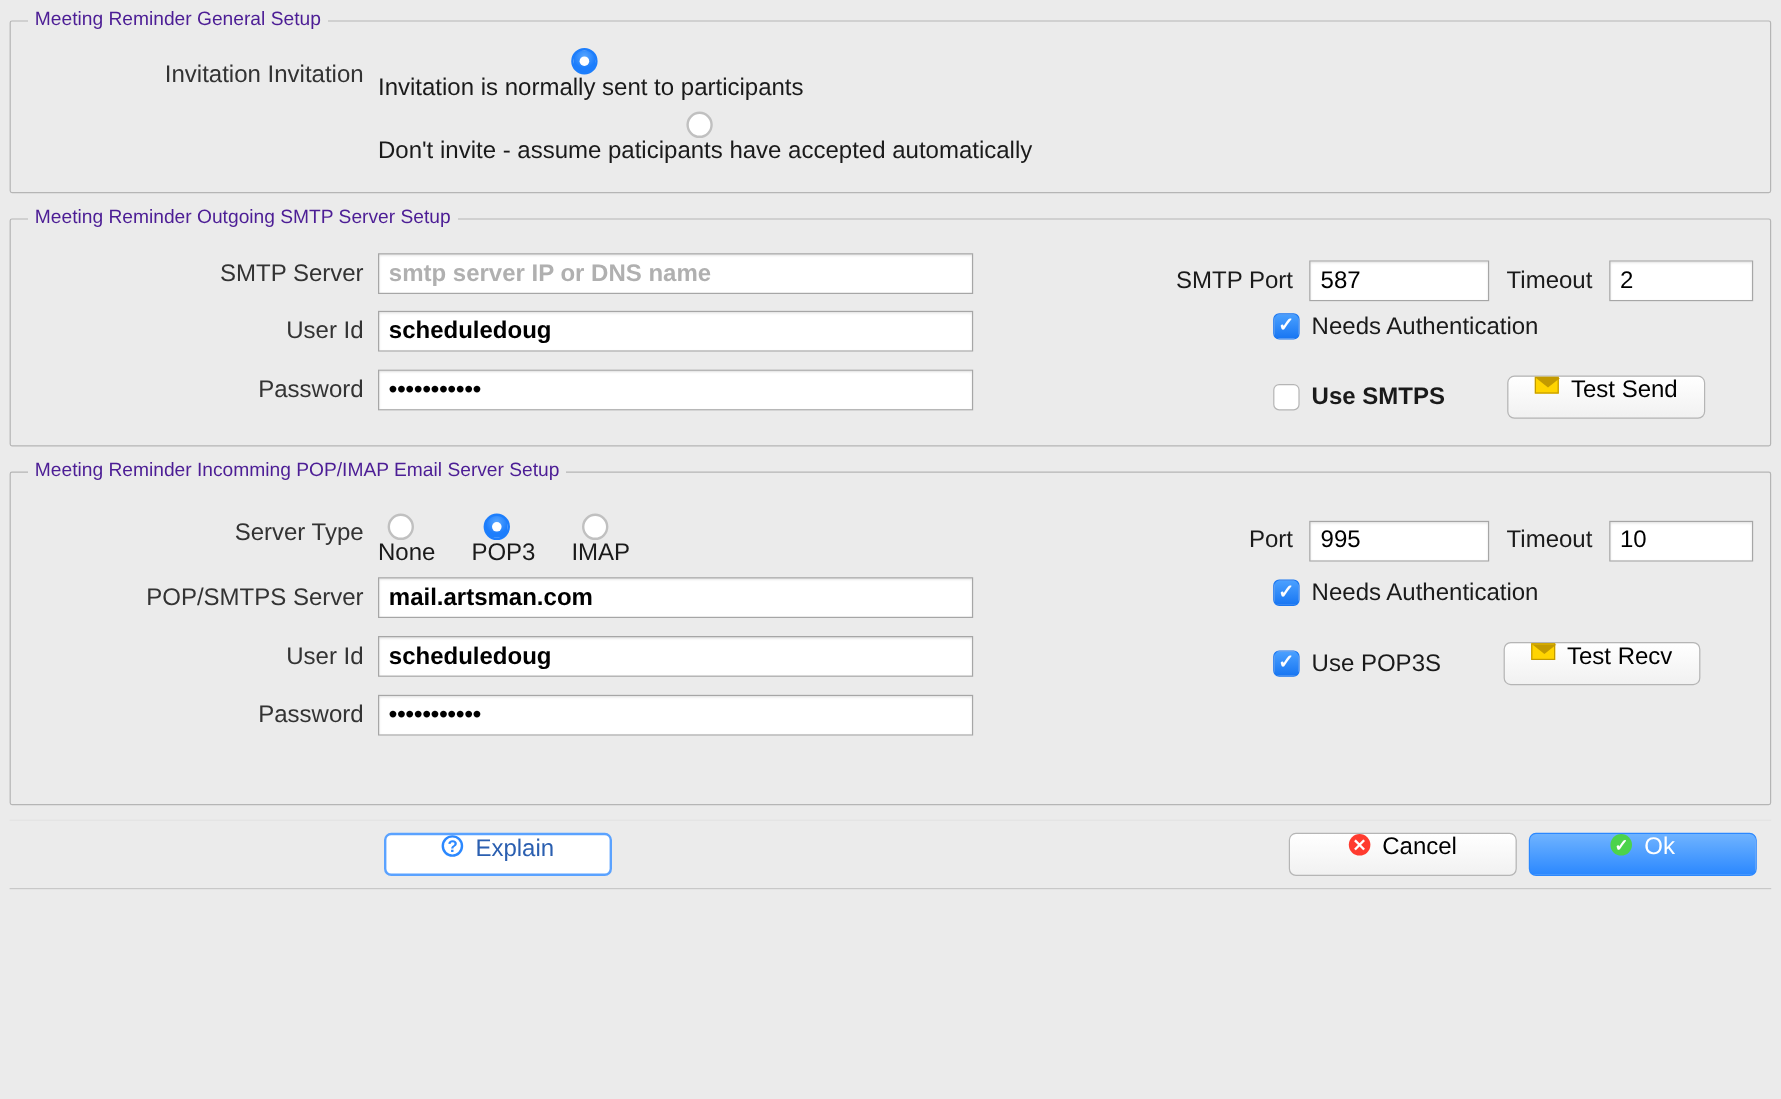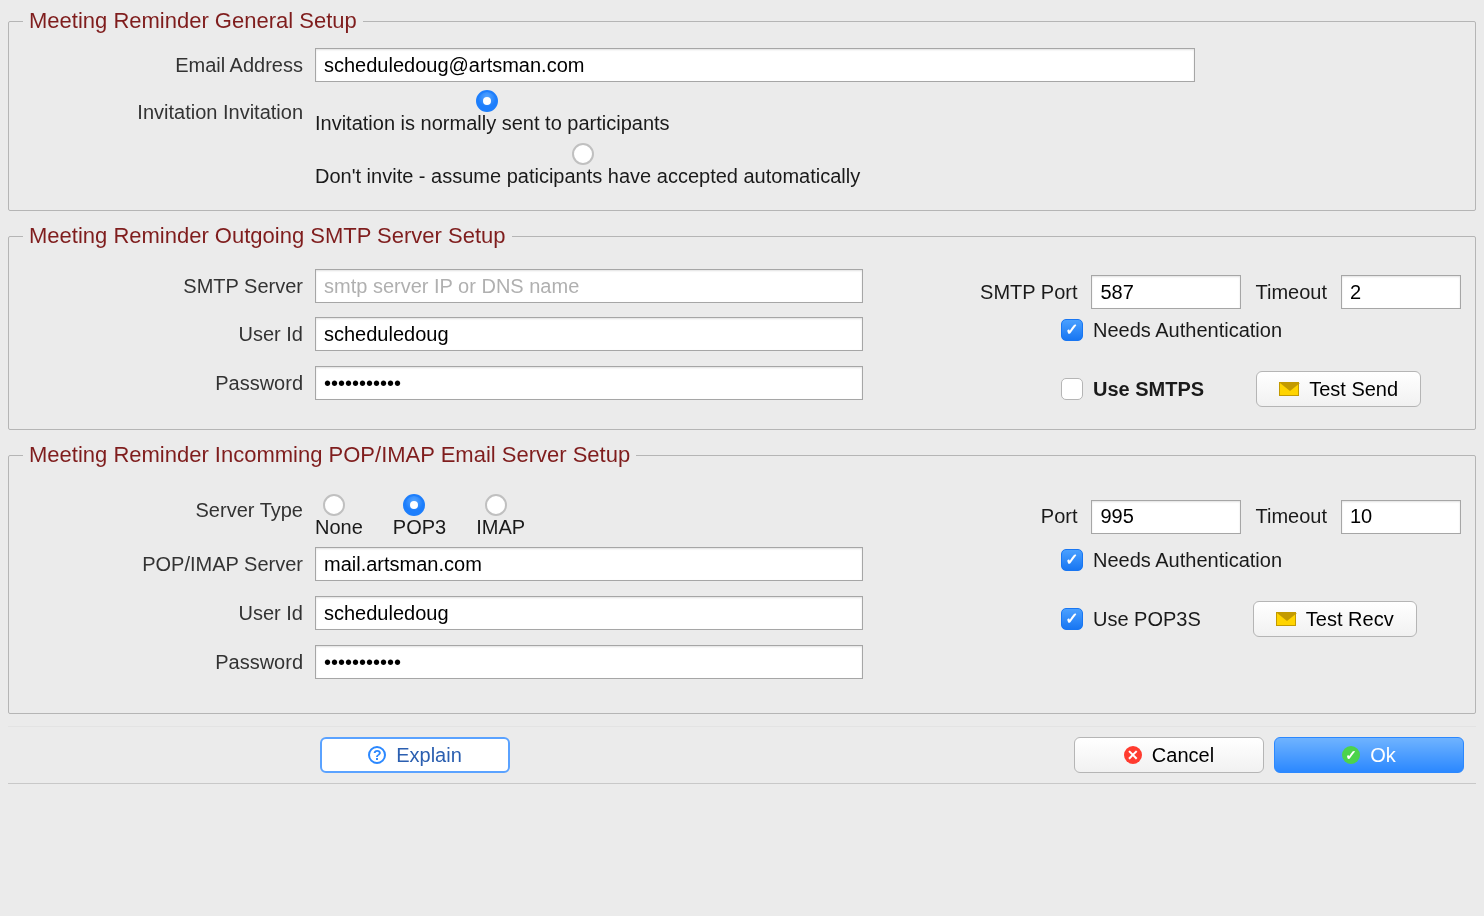--- a/index.html
+++ b/index.html
@@ -14,23 +14,23 @@
     height: 916px;
   }
   fieldset {
     border: 1px solid #b5b5b5;
     border-radius: 2px;
     margin: 0 0 12px 0;
     padding: 14px 14px 14px 14px;
     position: relative;
   }
   legend {
-    font-size: 22px;
+    font-size: 16px;
     padding: 0 6px;
-    color: #7f1d1d;
+    color: #4c1d95;
   }
   .row { display: flex; align-items: center; margin-bottom: 8px; }
   .label-col {
     width: 292px;
     text-align: right;
     padding-right: 12px;
     color: #333;
   }
   .label-col-smtp {
     width: 292px;
@@ -41,21 +41,21 @@
   input[type="text"], input[type="password"] {
     font-size: 20px;
     padding: 4px 8px;
     border: 1px solid #a6a6a6;
     background: #fff;
     box-shadow: inset 0 1px 2px rgba(0,0,0,.12);
     height: 34px;
   }
   input::placeholder { color: #b0b0b0; }
   .wide-input  { width: 880px; }
-  .med-input   { width: 548px; }
+  .med-input   { width: 496px; font-weight: bold; }
   .port-input  { width: 150px; }
   .to-input    { width: 120px; }
 
   
   .radio-wrap { display: inline-flex; align-items: center; margin-right: 28px; cursor: pointer; flex-direction: column; }
   .radio-dot {
     width: 22px; height: 22px; border-radius: 50%;
     border: 2px solid #c0c0c0; background: #fff;
     display: inline-flex; align-items: center; justify-content: center;
     margin-right: 10px;
@@ -79,21 +79,21 @@
   .chk.checked {
     background: linear-gradient(to bottom, #4aa0ff, #1876f2);
     border-color:#1876f2;
   }
   .chk.checked::after {
     content:"✓"; color:#fff; font-size:16px; font-weight:bold; line-height:1;
   }
 
   
   .btn {
-    display:inline-flex; align-items:center; justify-content:center;
+    display:inline-flex; align-items:flex-start; justify-content:center;
     height:36px; padding:0 22px;
     border:1px solid #b5b5b5; border-radius:6px;
     background: linear-gradient(to bottom, #ffffff, #f1f1f1);
     font-size:20px; cursor:pointer;
     gap:10px;
   }
   .btn-blue {
     background: linear-gradient(to bottom, #6fb3ff, #2b88ff);
     border-color:#2b88ff; color:#fff;
   }
@@ -142,24 +142,20 @@
   }
   .footer .btn { min-width:190px; }
   hr.sep { border:none; border-top:1px solid #c8c8c8; margin:6px 0 0; }
 </style>
 </head>
 <body>
 
 <fieldset>
   <legend>Meeting Reminder General Setup</legend>
 
-  <div class="row">
-    <div class="label-col">Email Address</div>
-    <input type="text" class="wide-input" value="scheduledoug@artsman.com" style="">
-  </div>
 
   <div class="row">
     <div class="label-col">Invitation Invitation</div>
     <label class="radio-wrap">
       <span class="radio-dot checked"></span>
       <span>Invitation is normally sent to participants</span>
     </label>
   </div>
   <div class="row">
     <div class="label-col"></div>
@@ -208,21 +204,21 @@
       </label>
       <div style="width:24px;"></div>
       <button class="btn">
         <span class="icon-env"></span>
         <span>Test Send</span>
       </button>
     </div>
   </div>
 </fieldset>
 
-<fieldset style="padding-bottom:26px;">
+<fieldset style="padding-bottom:49px;">
   <legend>Meeting Reminder Incomming POP/IMAP Email Server Setup</legend>
 
   <div class="row">
     <div class="label-col-smtp">Server Type</div>
     <div class="right-side flex-gap">
       <label class="radio-wrap">
         <span class="radio-dot"></span>
         <span>None</span>
       </label>
       <label class="radio-wrap">
@@ -237,21 +233,21 @@
     <div class="space"></div>
     <div class="right-side">
       <span>Port</span>
       <input type="text" class="port-input" value="995" style="">
       <span>Timeout</span>
       <input type="text" class="to-input" value="10" style="">
     </div>
   </div>
 
   <div class="row">
-    <div class="label-col-smtp">POP/IMAP Server</div>
+    <div class="label-col-smtp">POP/SMTPS Server</div>
     <input type="text" class="med-input" value="mail.artsman.com" style="">
     <div class="space"></div>
     <div class="right-stack" style="width:400px;">
       <label class="chk-wrap">
         <span class="chk checked"></span>
         <span>Needs Authentication</span>
       </label>
     </div>
   </div>
 

